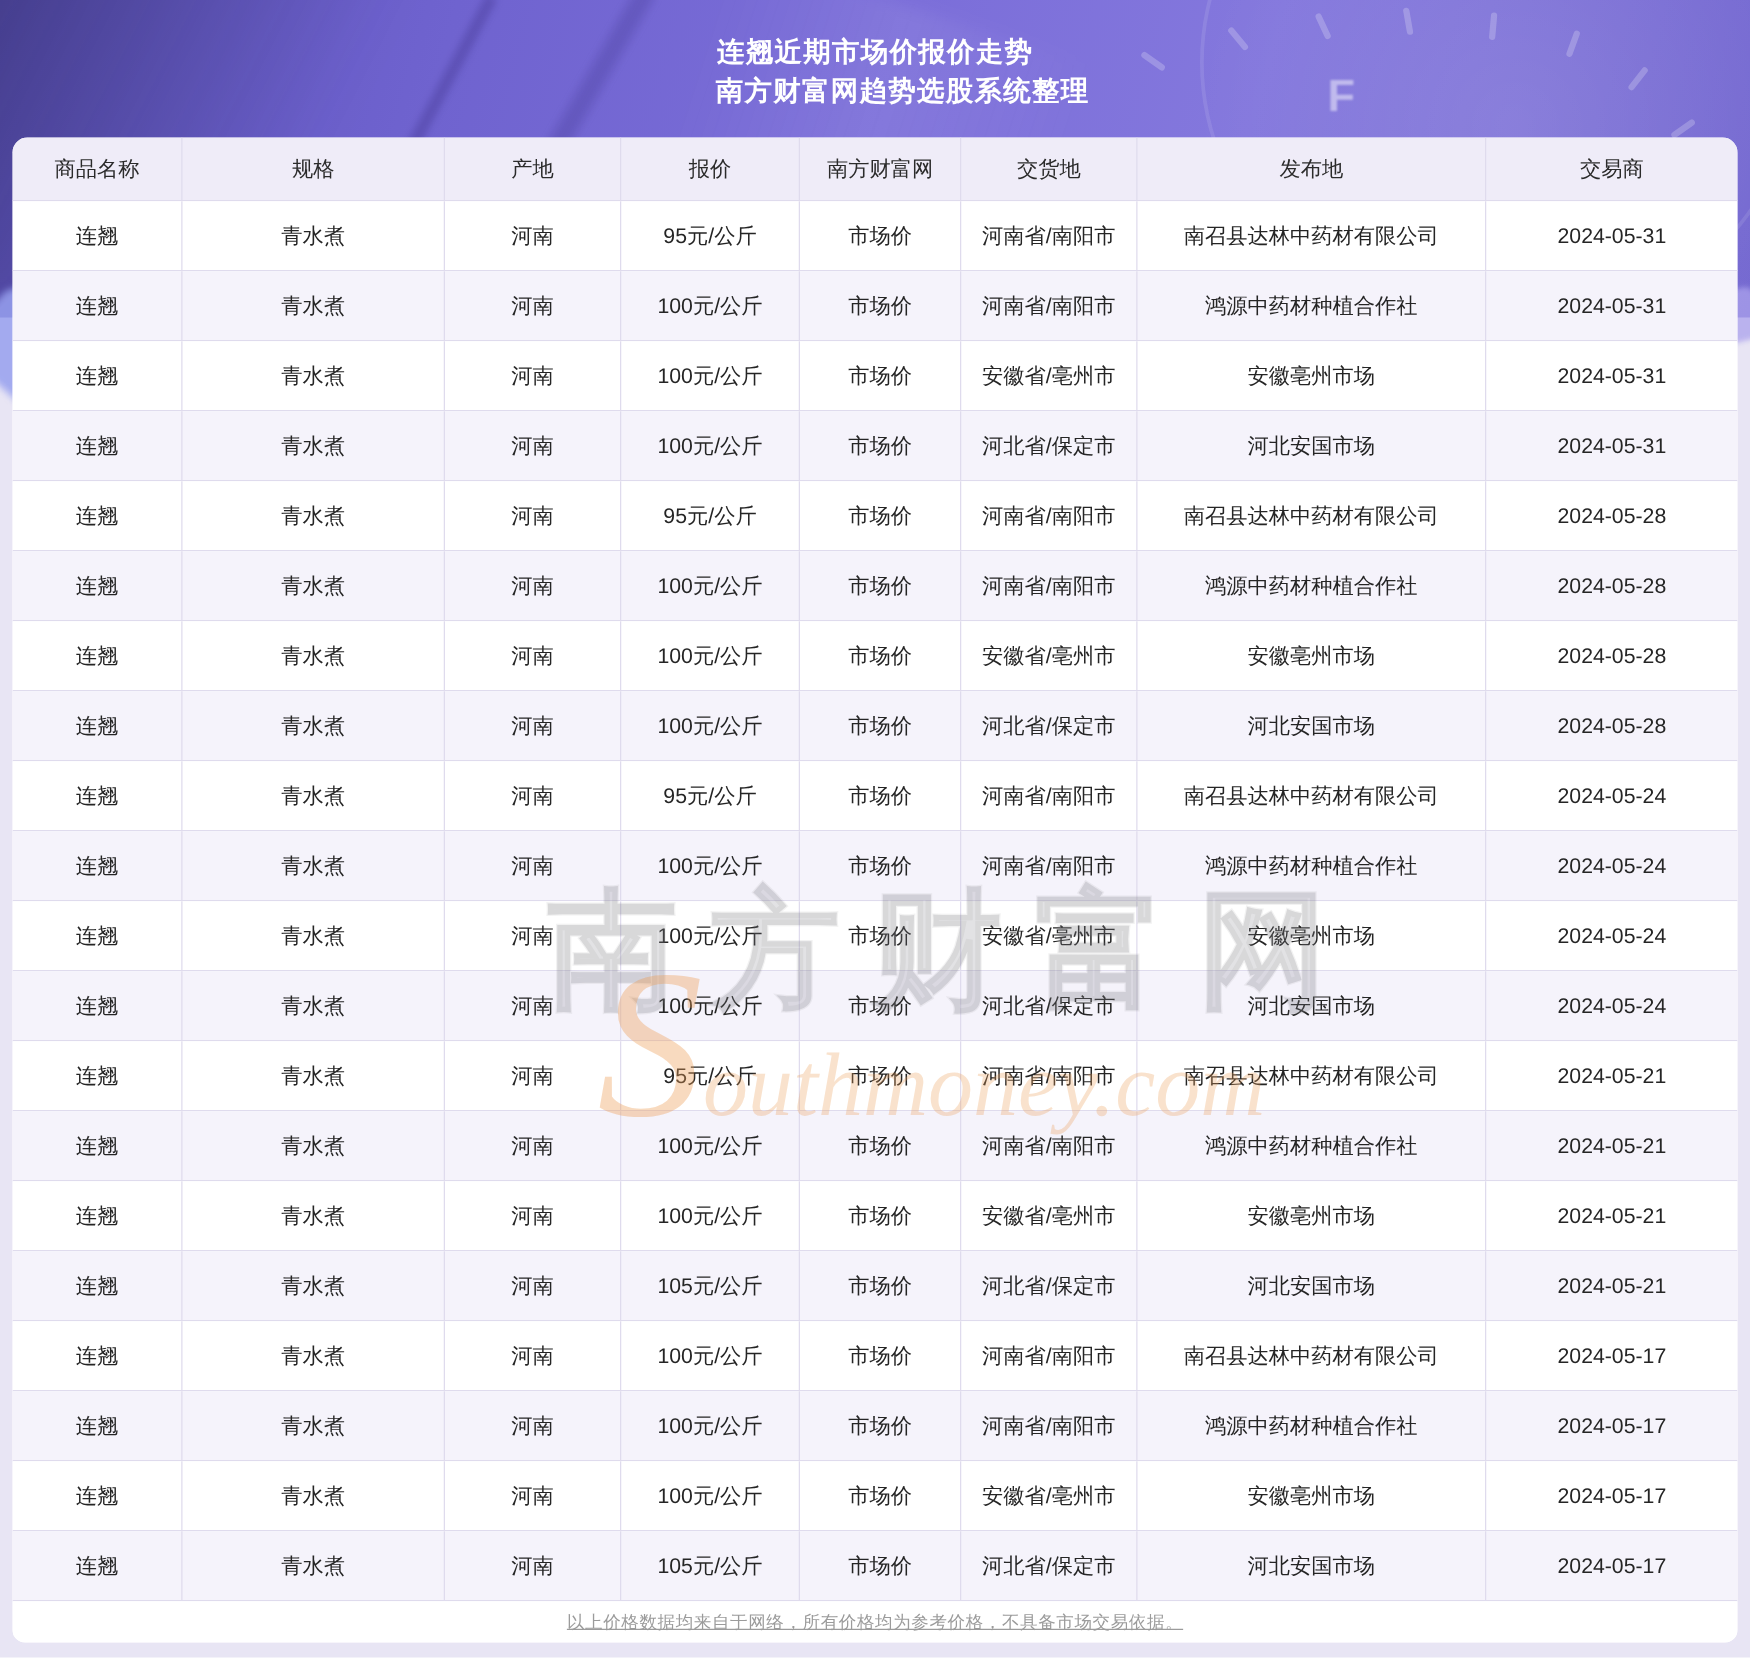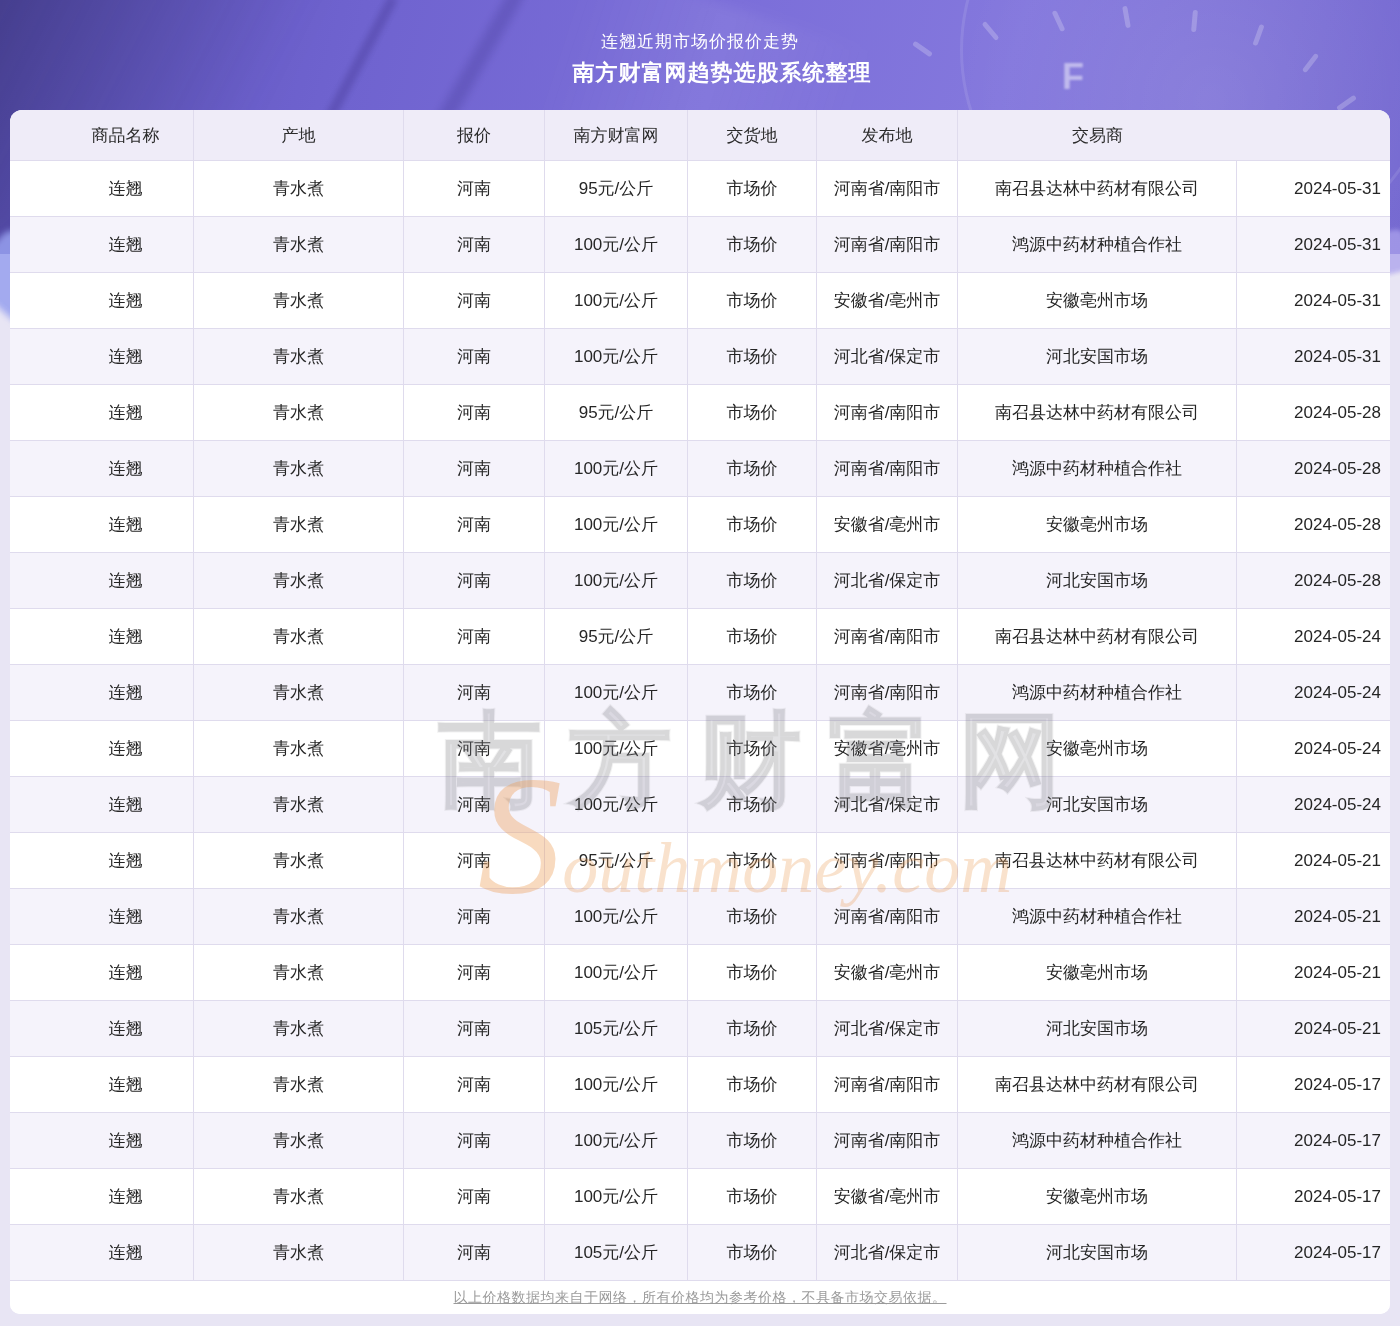--- a/index.html
+++ b/index.html
@@ -64,42 +64,41 @@
   .tick.t12{left:1120px;top:196px;transform:rotate(0deg);background:rgba(255,255,255,.14);}
   .gauge-letter{
     position:absolute;left:1062px;top:56px;
     font-size:36px;font-weight:700;color:rgba(255,255,255,.48);
     filter:blur(1px);
   }
   .banner-title{
     position:absolute;left:0;top:26px;width:100%;
     text-align:center;color:var(--title-text);z-index:2;
   }
-  .banner-title .t1{font-size:17px;font-weight:400;line-height:31px;letter-spacing:1px;}
+  .banner-title .t1{font-size:22px;font-weight:700;line-height:31px;letter-spacing:1px;}
   .banner-title .t2{font-size:22px;font-weight:700;line-height:31px;letter-spacing:1px;margin-left:44px;}
 
   
   .blob-left{
     position:absolute;left:-22px;top:242px;width:78px;height:70px;z-index:1;
     background:rgba(150,160,238,.85);transform:rotate(42deg);border-radius:14px;filter:blur(3px);
   }
   .wedge-right{
     position:absolute;right:-8px;top:236px;width:72px;height:42px;z-index:1;
     background:rgba(171,162,236,.75);transform:rotate(-14deg);border-radius:8px;filter:blur(2px);
   }
 
   
   .card{
     position:absolute;left:10px;top:110px;width:1380px;z-index:2;
     border-radius:12px 12px 10px 10px;overflow:hidden;background:#ffffff;
   }
   .header-row,.row{
     display:grid;
     grid-template-columns:136px 210px 141px 143px 129px 141px 279px 201px;
-    padding-left:48px;
   }
   .header-row{height:51px;background:var(--header-bg);border-bottom:1px solid var(--border);}
   .row{height:56px;background:#ffffff;border-bottom:1px solid var(--border);}
   .row.alt{background:var(--row-alt);}
   .cell{
     display:flex;align-items:center;justify-content:center;
     font-size:17px;color:var(--cell-text);
     border-right:1px solid var(--border);
     text-align:center;padding:0 4px;
   }
@@ -161,20 +160,21 @@
       <div class="t2">南方财富网趋势选股系统整理</div>
     </div>
   </div>
 
   <div class="blob-left"></div>
   <div class="wedge-right"></div>
 
   <div class="card">
     <div class="header-row" id="header-row">
         <div class="cell">商品名称</div>
+        <div class="cell">规格</div>
         <div class="cell">产地</div>
         <div class="cell">报价</div>
         <div class="cell">南方财富网</div>
         <div class="cell">交货地</div>
         <div class="cell">发布地</div>
         <div class="cell">交易商</div>
       </div>
     <div id="table-body">
         <div class="row">
           <div class="cell">连翘</div>

